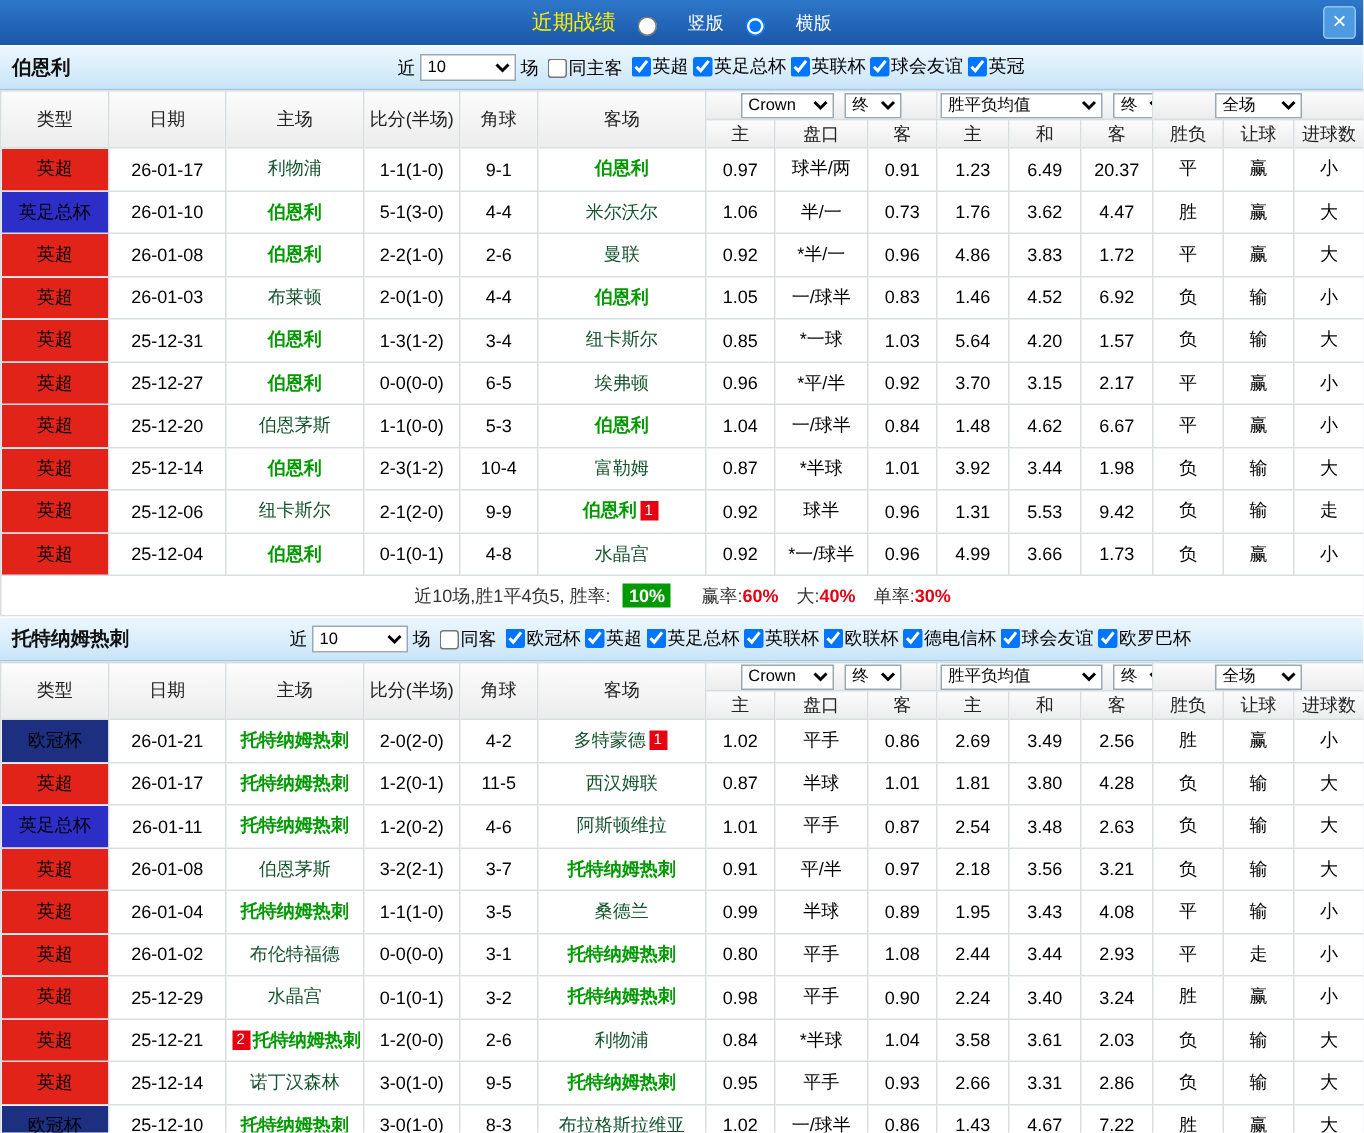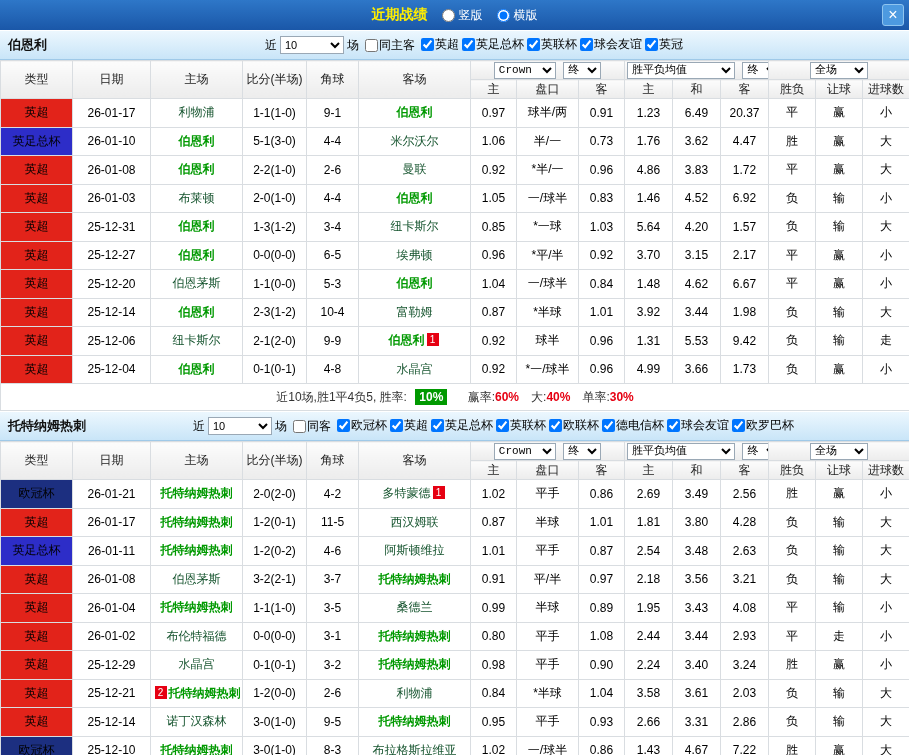--- a/index.html
+++ b/index.html
@@ -2,22 +2,22 @@
 <html><head>
 <meta charset="utf-8">
 <style>
   * { margin:0; padding:0; box-sizing:border-box; }
   html,body { width:909px; height:755px; overflow:hidden; background:#fff;
     font-family:"Liberation Sans","DejaVu Sans",sans-serif; font-size:12px; }
 
   
   .titlebar { height:30px; background:linear-gradient(180deg,#2e77c8,#1a57a8);
     display:flex; align-items:center; justify-content:center; position:relative; }
-  .title { color:#ffee00; font-weight:bold; font-size:14px; }
-  .radio-opt { color:#fff; font-size:12px; display:inline-flex; align-items:center; gap:4px; margin-left:14px; cursor:pointer; }
+  .title { color:#ffee00; font-weight:normal; font-size:14px; }
+  .radio-opt { color:#fff; font-size:12px; display:inline-flex; align-items:flex-end; gap:21px; margin-left:14px; cursor:pointer; }
   .radio-opt input { width:13px; height:13px; margin:0; }
   .close-btn { position:absolute; right:5px; top:4px; width:22px; height:22px;
     background:#4d9ae0; border:1px solid #8ec4ef; border-radius:3px;
     color:#fff; font-size:16px; line-height:19px; text-align:center; cursor:pointer; }
 
   
   .teambar { height:30px; background:linear-gradient(180deg,#ecf7fe,#c9e5f8);
     border-top:1px solid #ffffff; border-bottom:1px solid #9fc9e8;
     display:flex; align-items:center; padding:0 8px; }
   .team-name { font-weight:bold; font-size:13px; color:#111; white-space:nowrap; }
@@ -28,21 +28,21 @@
   .chk input { width:13px; height:13px; margin:0; }
 
   
   table.grid { width:909px; table-layout:fixed; border-collapse:collapse; }
   .grid th, .grid td { border:1px solid #d9dde1; text-align:center; padding:0;
     overflow:hidden; white-space:nowrap; font-size:12px; }
   .grid thead th { height:19px; background:linear-gradient(#fcfcfc,#ececec);
     font-weight:normal; color:#222; }
   .sel-cell { padding:1px; }
   .sel-cell select { font-size:11px; height:17px; border:1px solid #9aa8b5; background:#fff;
-    font-family:Liberation Mono, monospace; vertical-align:middle; margin:0 2px; }
+    font-family:Liberation Sans, sans-serif; vertical-align:middle; margin:0 2px; }
   .sel-company { width:62px; } .sel-stage { width:38px; }
   .sel-eu { width:108px; } .sel-scope { width:58px; }
   .grid tbody td { height:28.5px; background:#fff; color:#000; }
   .league-cell { color:#fff; }
   .focus-team { color:#009900; font-weight:bold; cursor:pointer; }
   .opp-team  { color:#14532d; cursor:pointer; }
   .score { color:#e60012; }
   .c-r { color:#e60012; } .c-g { color:#009933; } .c-b { color:#2323cc; }
   .badge { display:inline-block; min-width:12px; height:13px; line-height:13px;
     background:#e60012; color:#fff; font-size:10px; padding:0 1px; margin:0 2px;

